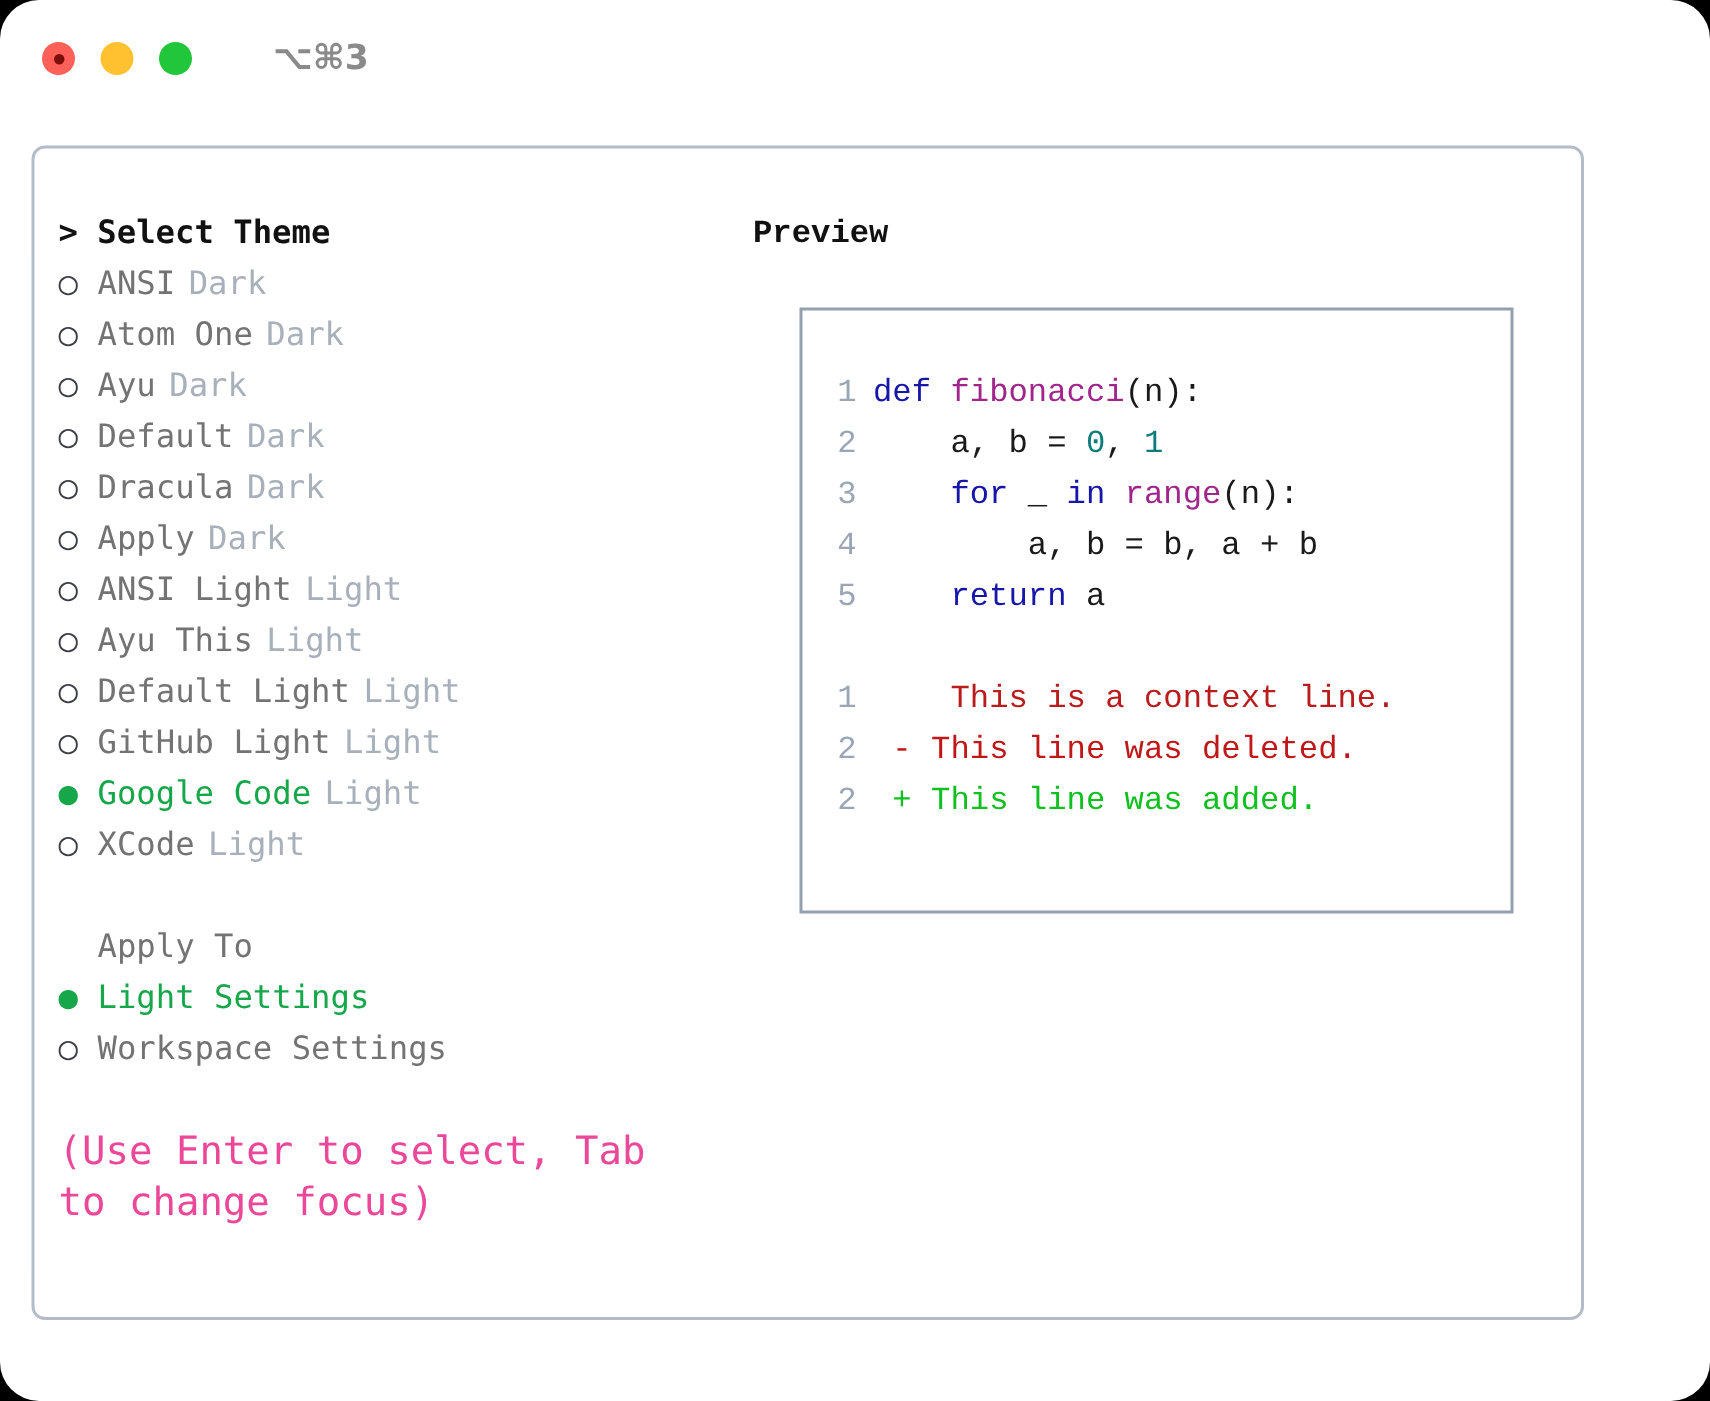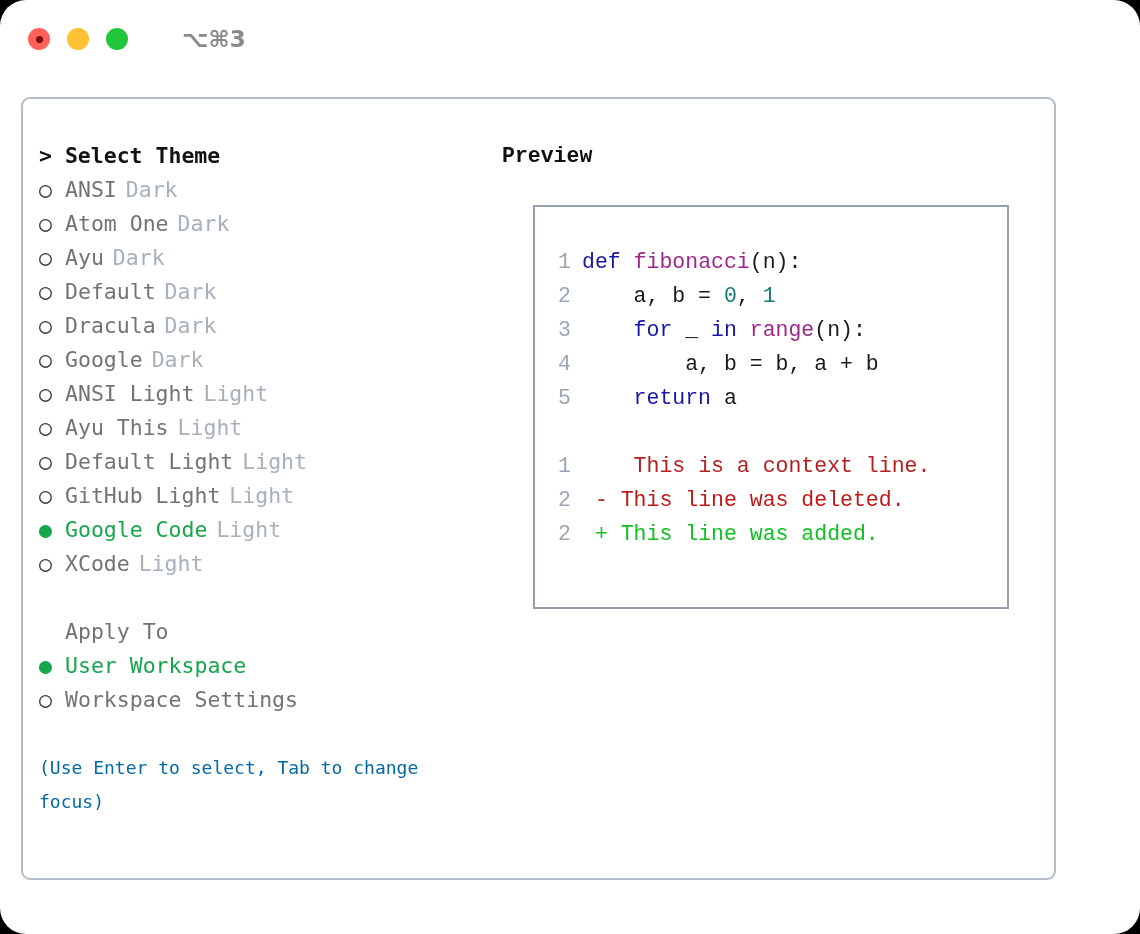--- a/index.html
+++ b/index.html
@@ -119,23 +119,23 @@
     color: #a8b0bb;
     margin-left: 9px;
     text-align: center;
   }
   .opt.noindicator .bullet { color: transparent; }
 
   .spacer { height: 34px; }
 
   #hint {
     margin-top: 34px;
-    font-size: 18px;
-    line-height: 34px;
-    color: #0369a1;
+    font-size: 26px;
+    line-height: 34px;
+    color: #ec4899;
     width: 420px;
     white-space: pre-wrap;
   }
 
   
   #previewbox {
     position: absolute;
     left: 31px;
     top: 66px;
     width: 476px;
@@ -188,38 +188,38 @@
     <div id="left">
 
       <div class="col-head">&gt; Select Theme</div>
 
       <div id="theme-list">
           <div class="opt"><span class="bullet">○</span><span class="label">ANSI</span><span class="badge">Dark</span></div>
           <div class="opt"><span class="bullet">○</span><span class="label">Atom One</span><span class="badge">Dark</span></div>
           <div class="opt"><span class="bullet">○</span><span class="label">Ayu</span><span class="badge">Dark</span></div>
           <div class="opt"><span class="bullet">○</span><span class="label">Default</span><span class="badge">Dark</span></div>
           <div class="opt"><span class="bullet">○</span><span class="label">Dracula</span><span class="badge">Dark</span></div>
-          <div class="opt"><span class="bullet">○</span><span class="label">Google</span><span class="badge">Dark</span></div>
+          <div class="opt"><span class="bullet">○</span><span class="label">Apply</span><span class="badge">Dark</span></div>
           <div class="opt"><span class="bullet">○</span><span class="label">ANSI Light</span><span class="badge">Light</span></div>
           <div class="opt"><span class="bullet">○</span><span class="label">Ayu This</span><span class="badge">Light</span></div>
           <div class="opt"><span class="bullet">○</span><span class="label">Default Light</span><span class="badge">Light</span></div>
           <div class="opt"><span class="bullet">○</span><span class="label">GitHub Light</span><span class="badge">Light</span></div>
           <div class="opt selected"><span class="bullet">●</span><span class="label">Google Code</span><span class="badge">Light</span></div>
           <div class="opt"><span class="bullet">○</span><span class="label">XCode</span><span class="badge">Light</span></div>
         </div>
 
       <div class="spacer"></div>
 
       <div class="opt noindicator">
         <span class="bullet">○</span>
         <span class="label">Apply To</span>
       </div>
 
       <div id="apply-list">
-          <div class="opt selected"><span class="bullet">●</span><span class="label">User Workspace</span></div>
+          <div class="opt selected"><span class="bullet">●</span><span class="label">Light Settings</span></div>
           <div class="opt"><span class="bullet">○</span><span class="label">Workspace Settings</span></div>
         </div>
 
       <div id="hint">(Use Enter to select, Tab to change focus)</div>
     </div>
 
     <div id="right">
       <div class="col-head">Preview</div>
 
       <div id="previewbox">

